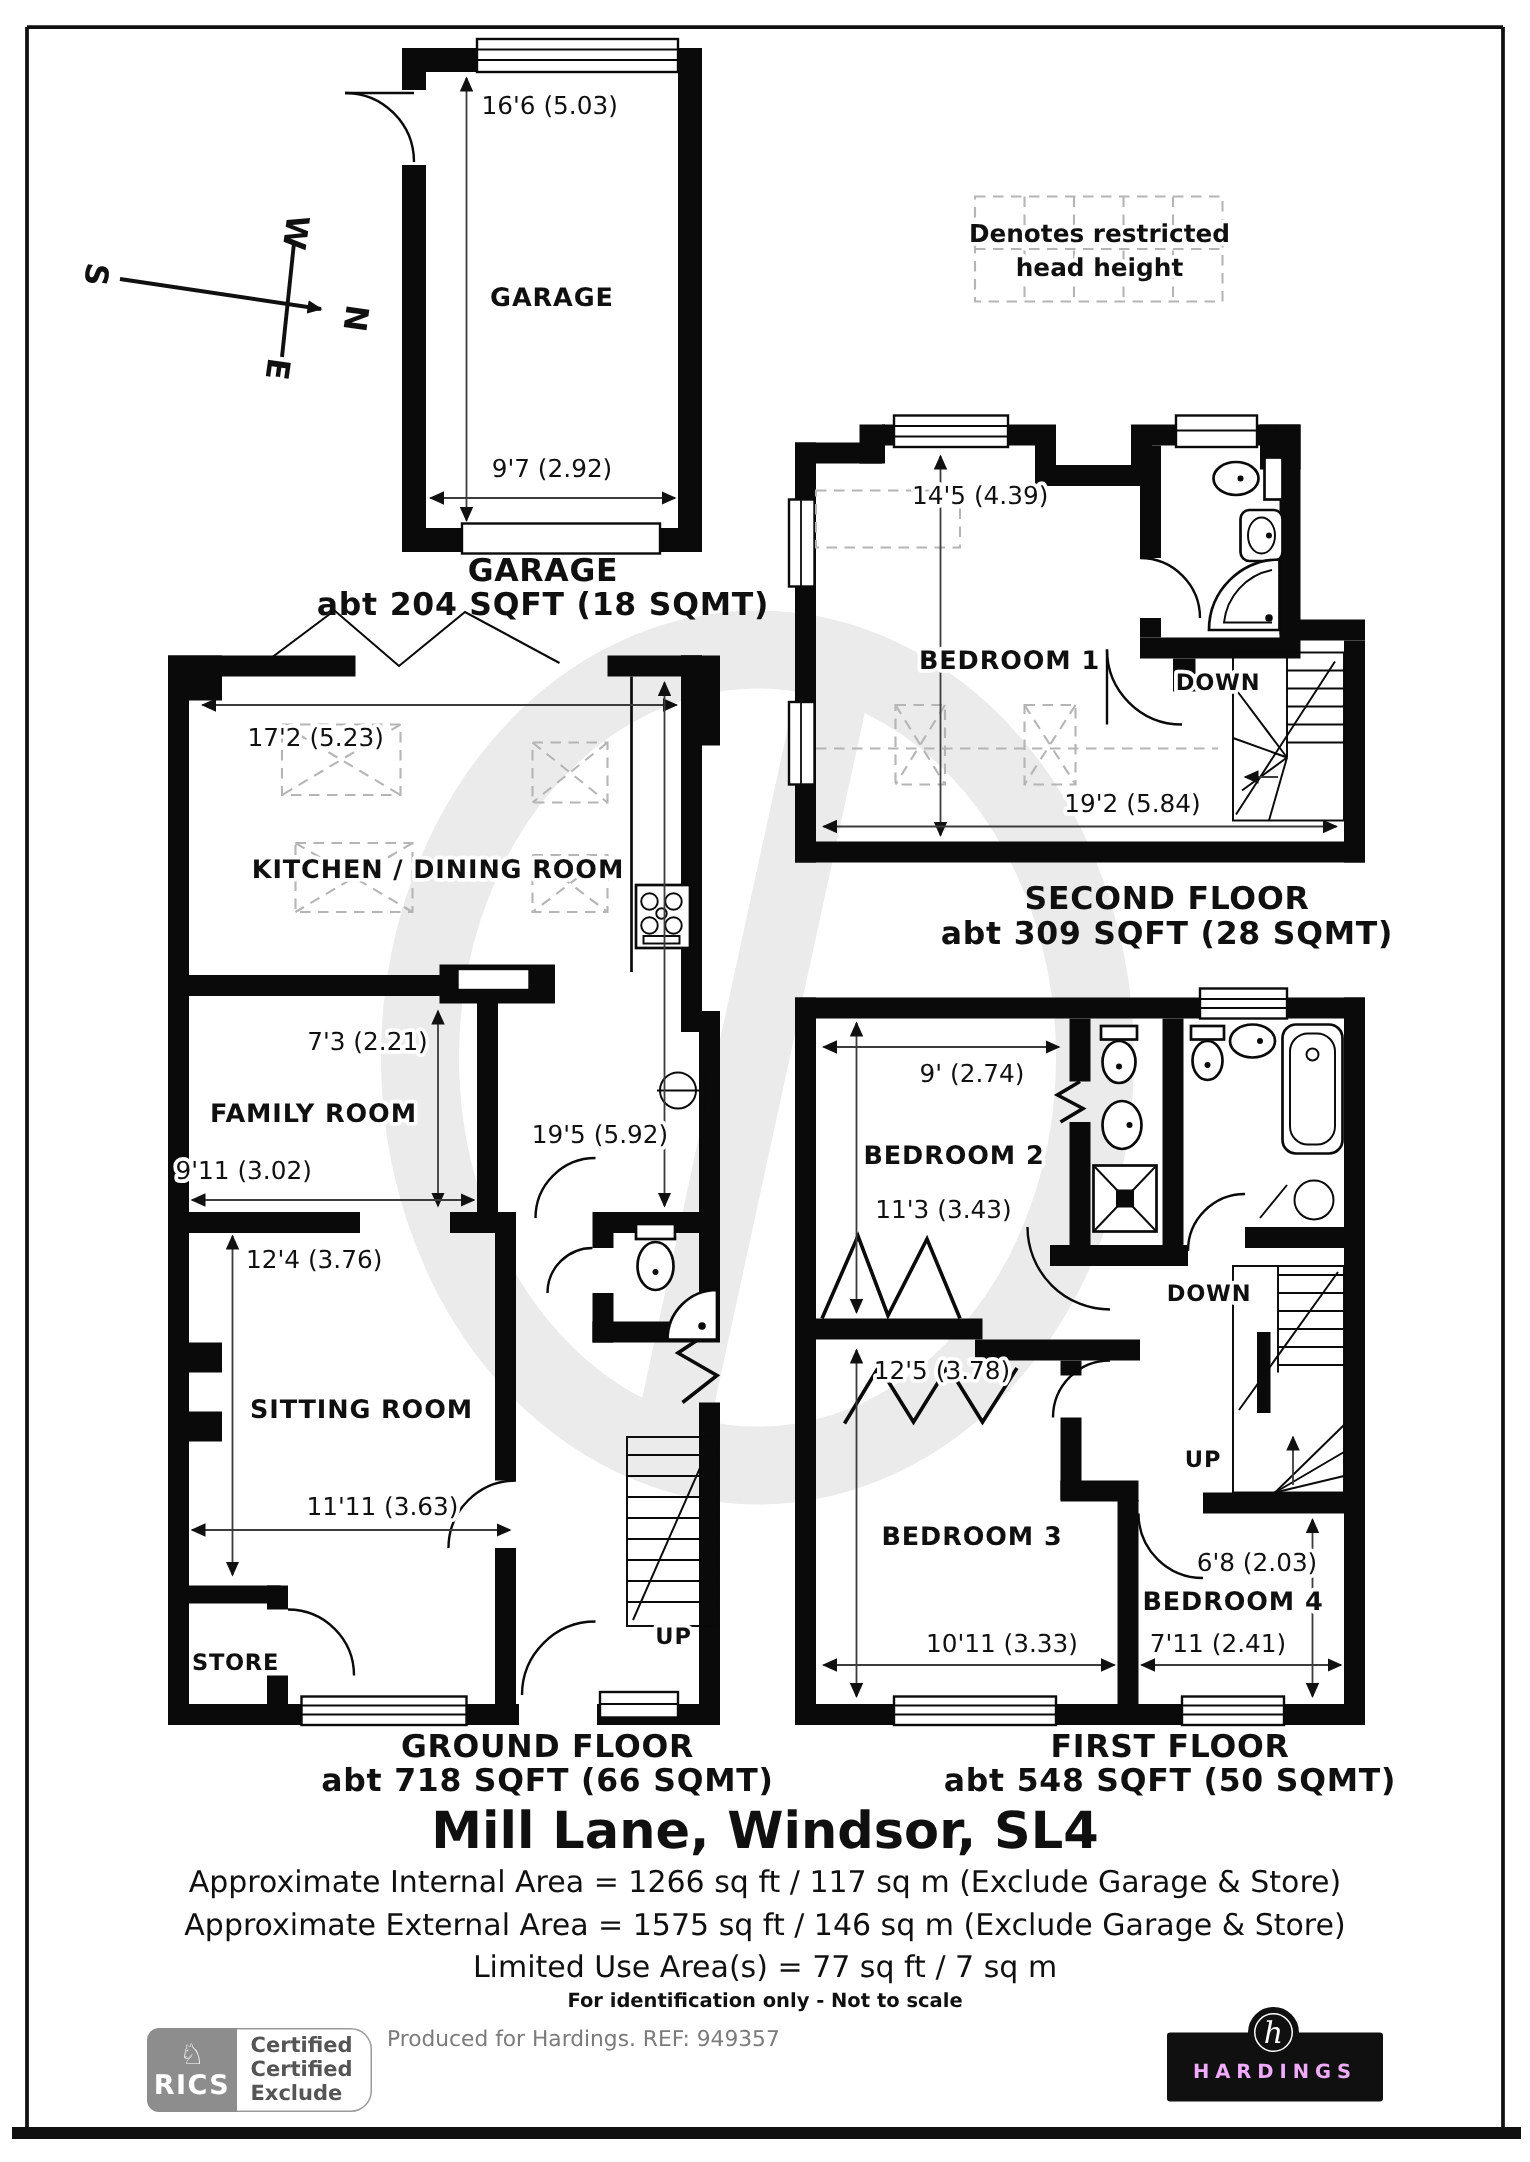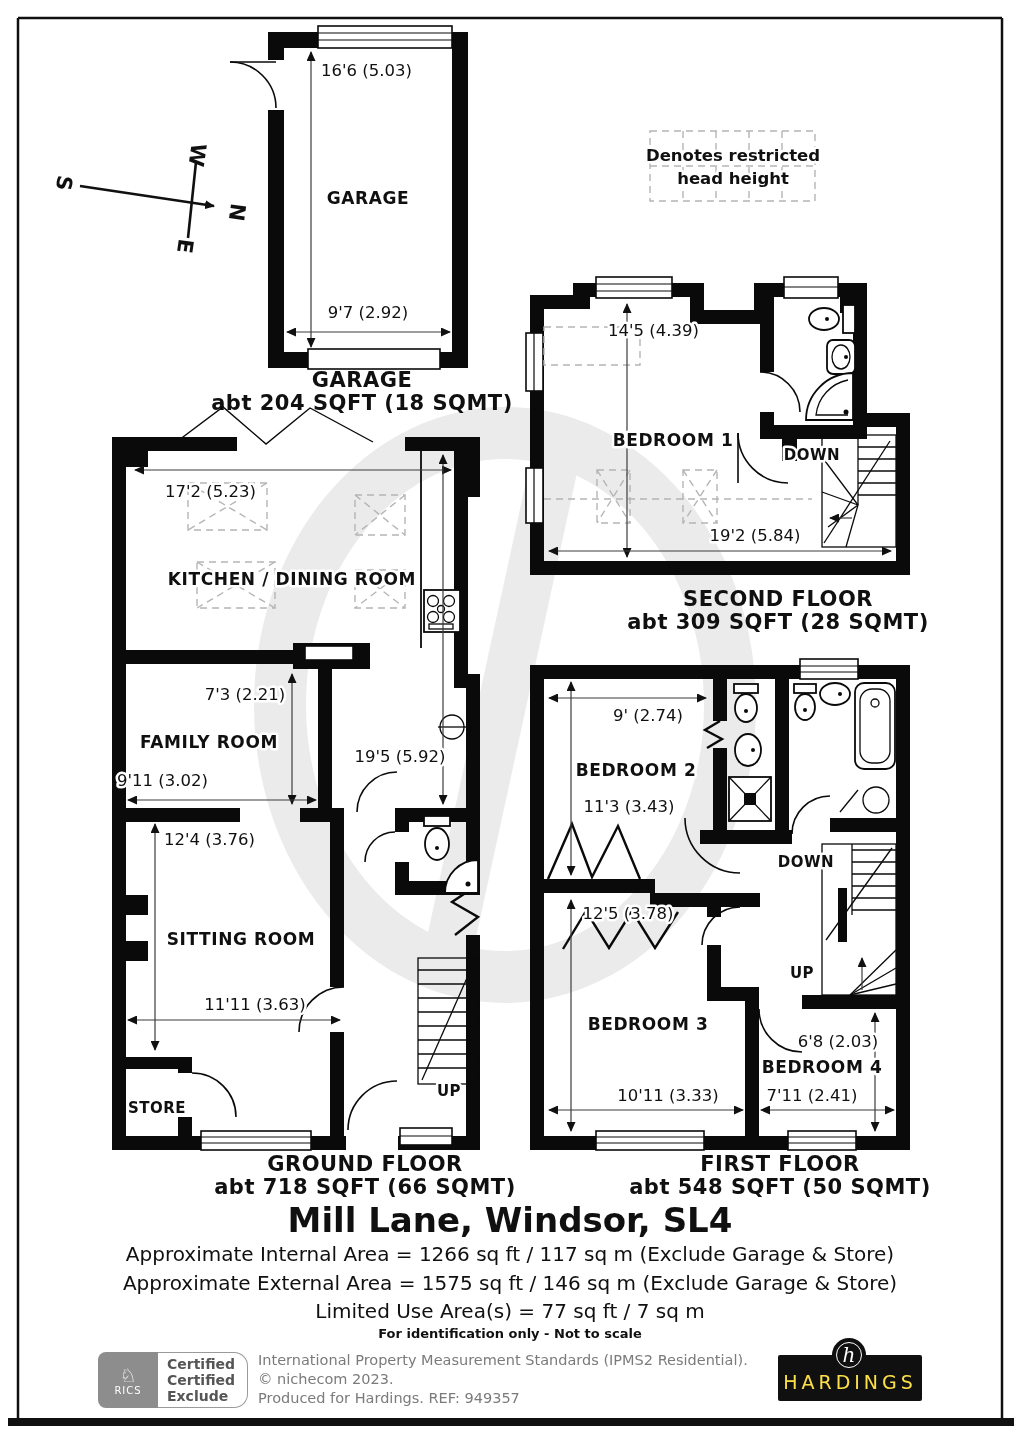--- a/index.html
+++ b/index.html
@@ -31,29 +31,29 @@
   .compasst{font-size:21px;font-weight:bold;text-anchor:middle;}
   .title{font-size:34px;font-weight:bold;text-anchor:middle;}
   .areat{font-size:20px;text-anchor:middle;}
   .notet{font-size:13px;font-weight:bold;text-anchor:middle;}
   
   .footer-el{position:absolute;z-index:2;}
   .rics{left:98px;top:1352px;width:150px;height:56px;display:flex;}
   .rics-gray{width:60px;background:#8d8d8d;border-radius:8px 0 0 8px;color:#fff;
              display:flex;flex-direction:column;align-items:center;justify-content:center;}
   .rics-lion{font-size:19px;line-height:20px;}
-  .rics-word{font-size:10px;font-weight:normal;letter-spacing:1px;}
+  .rics-word{font-size:18px;font-weight:bold;letter-spacing:1px;}
   .rics-white{flex:1;background:#fff;border:1.5px solid #9a9a9a;border-left:none;
               border-radius:0 14px 14px 0;color:#555;font-size:14px;font-weight:bold;
               line-height:16px;display:flex;flex-direction:column;justify-content:center;padding-left:9px;}
   .disc{left:258px;top:1351px;width:508px;color:#7b7b7b;font-size:14.5px;line-height:19px;}
   .hardings{left:778px;top:1338px;width:144px;text-align:center;}
   .hardings-box{margin-top:17px;background:#101010;height:46px;border-radius:2px;
                 display:flex;align-items:flex-end;justify-content:center;}
-  .hardings-word{color:#fde047;font-size:19px;font-weight:normal;letter-spacing:4px;line-height:38px;}
+  .hardings-word{color:#f0abfc;font-size:13px;font-weight:bold;letter-spacing:4px;line-height:38px;}
   .hardings-circle{position:absolute;left:54px;top:0;width:34px;height:34px;background:#101010;
                    border-radius:50%;border:2px solid #101010;box-sizing:border-box;}
   .hardings-ring{position:absolute;left:2px;top:2px;right:2px;bottom:2px;border:1.5px solid #fff;
                  border-radius:50%;color:#fff;font-family:"DejaVu Serif","Liberation Serif",serif;
                  font-style:italic;font-size:20px;line-height:25px;text-align:center;}
 </style>
 </head>
 <body>
 
 <div id="canvas">
@@ -469,21 +469,20 @@
     <span class="rics-word">RICS</span>
   </div>
   <div class="rics-white">
     <span>Certified</span>
     <span>Certified</span>
     <span>Exclude</span>
   </div>
 </div>
 
 <div class="footer-el disc">
-  <div>International Property Measurement Standards (IPMS2 Residential).   © nichecom 2023.</div>
   <div>Produced for Hardings.   REF:  949357</div>
 </div>
 
 <div class="footer-el hardings">
   <div class="hardings-box">
     <span class="hardings-word">HARDINGS</span>
   </div>
   <div class="hardings-circle">
     <div class="hardings-ring">h</div>
   </div>

